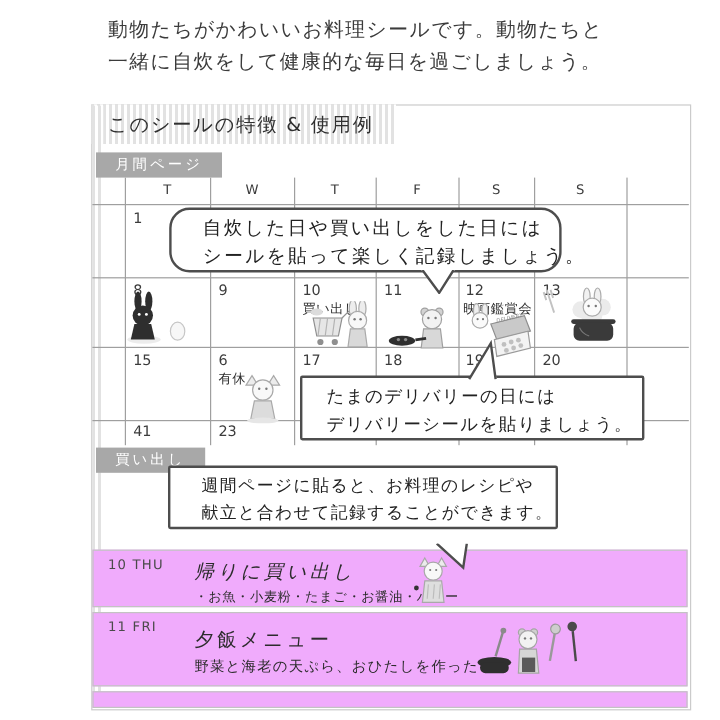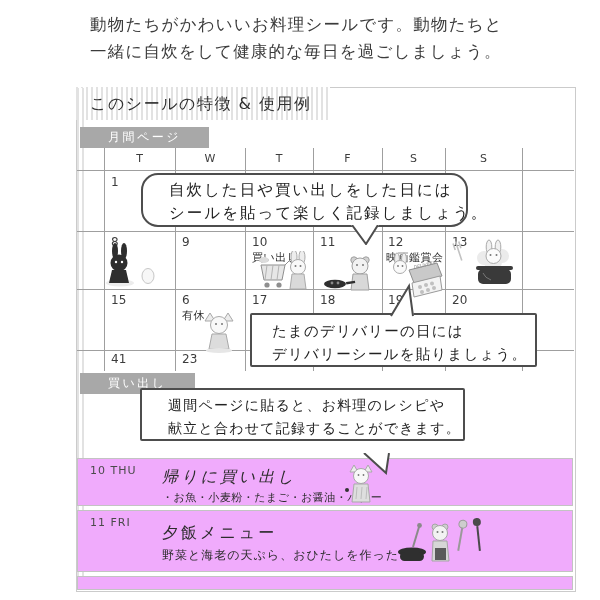--- a/index.html
+++ b/index.html
@@ -3,21 +3,21 @@
 <meta charset="utf-8">
 <style>
   html,body{margin:0;padding:0;background:#ffffff;}
   body{width:600px;height:600px;font-family:"DejaVu Sans","Liberation Sans",sans-serif;color:#3a3a3a;}
   #stage{position:relative;width:600px;height:600px;overflow:hidden;background:#fff;}
   .abs{position:absolute;}
   .stripes{background:repeating-linear-gradient(90deg,#e2e2e2 0 2px,#ffffff 2px 5px);}
   .panel{left:76px;top:87px;width:498px;height:503px;border:1px solid #cbcbcb;background:#fff;z-index:0;}
   .introline{left:90px;width:480px;font-size:16.5px;letter-spacing:1.2px;color:#3b3b3b;z-index:1;white-space:nowrap;}
   .title{left:90px;top:87px;height:33px;line-height:33px;font-size:16px;letter-spacing:1.5px;color:#303030;z-index:2;white-space:nowrap;}
-  .badge{background:#a8a8a8;color:#ffffff;font-size:12px;line-height:21px;height:21px;padding:0 28px;letter-spacing:2.5px;z-index:4;white-space:nowrap;}
+  .badge{background:#a8a8a8;color:#ffffff;font-size:12px;line-height:21px;height:21px;padding:0 16px;letter-spacing:2.5px;z-index:4;white-space:nowrap;}
   .vline{width:1px;background:#9f9f9f;z-index:1;}
   .hline{height:1px;background:#9f9f9f;z-index:1;}
   .dayhdr{font-size:11px;color:#3c3c3c;text-align:center;z-index:2;}
   .date{font-size:12px;color:#3c3c3c;z-index:2;}
   .note{font-size:11px;color:#2e2e2e;letter-spacing:0.5px;z-index:2;white-space:nowrap;}
   .bubble{background:#ffffff;border:2px solid #4d4d4d;border-radius:2px;color:#222;z-index:5;box-sizing:border-box;}
   .bubble .bl{white-space:nowrap;}
   .tail{position:absolute;z-index:6;}
   .stk{position:absolute;z-index:3;}
   .wrow{background:#f0abfc;border:1px solid #c3c3c3;z-index:2;box-sizing:border-box;}

